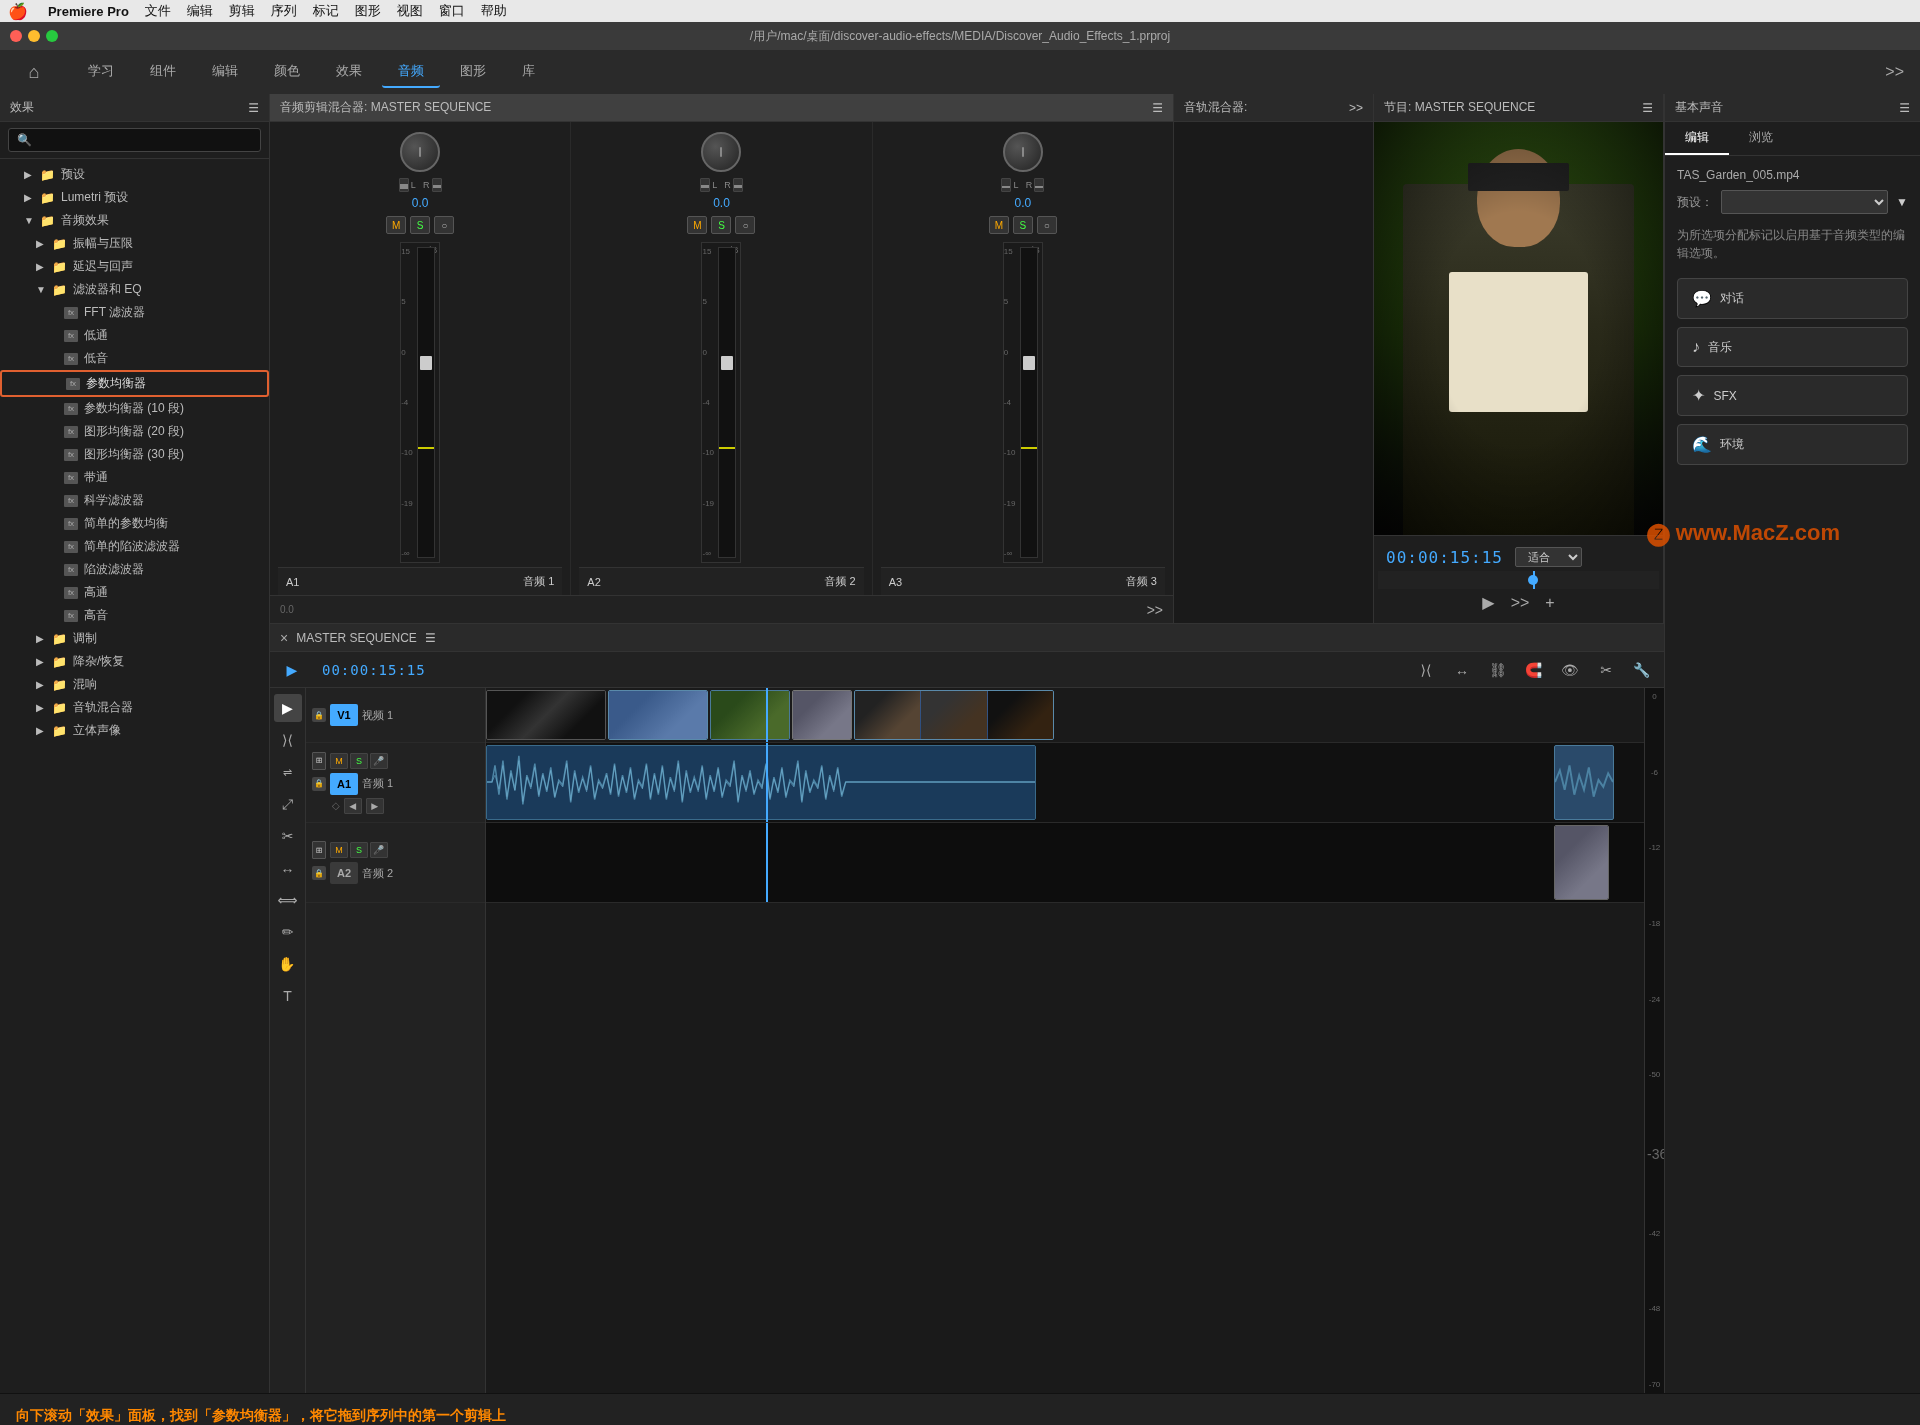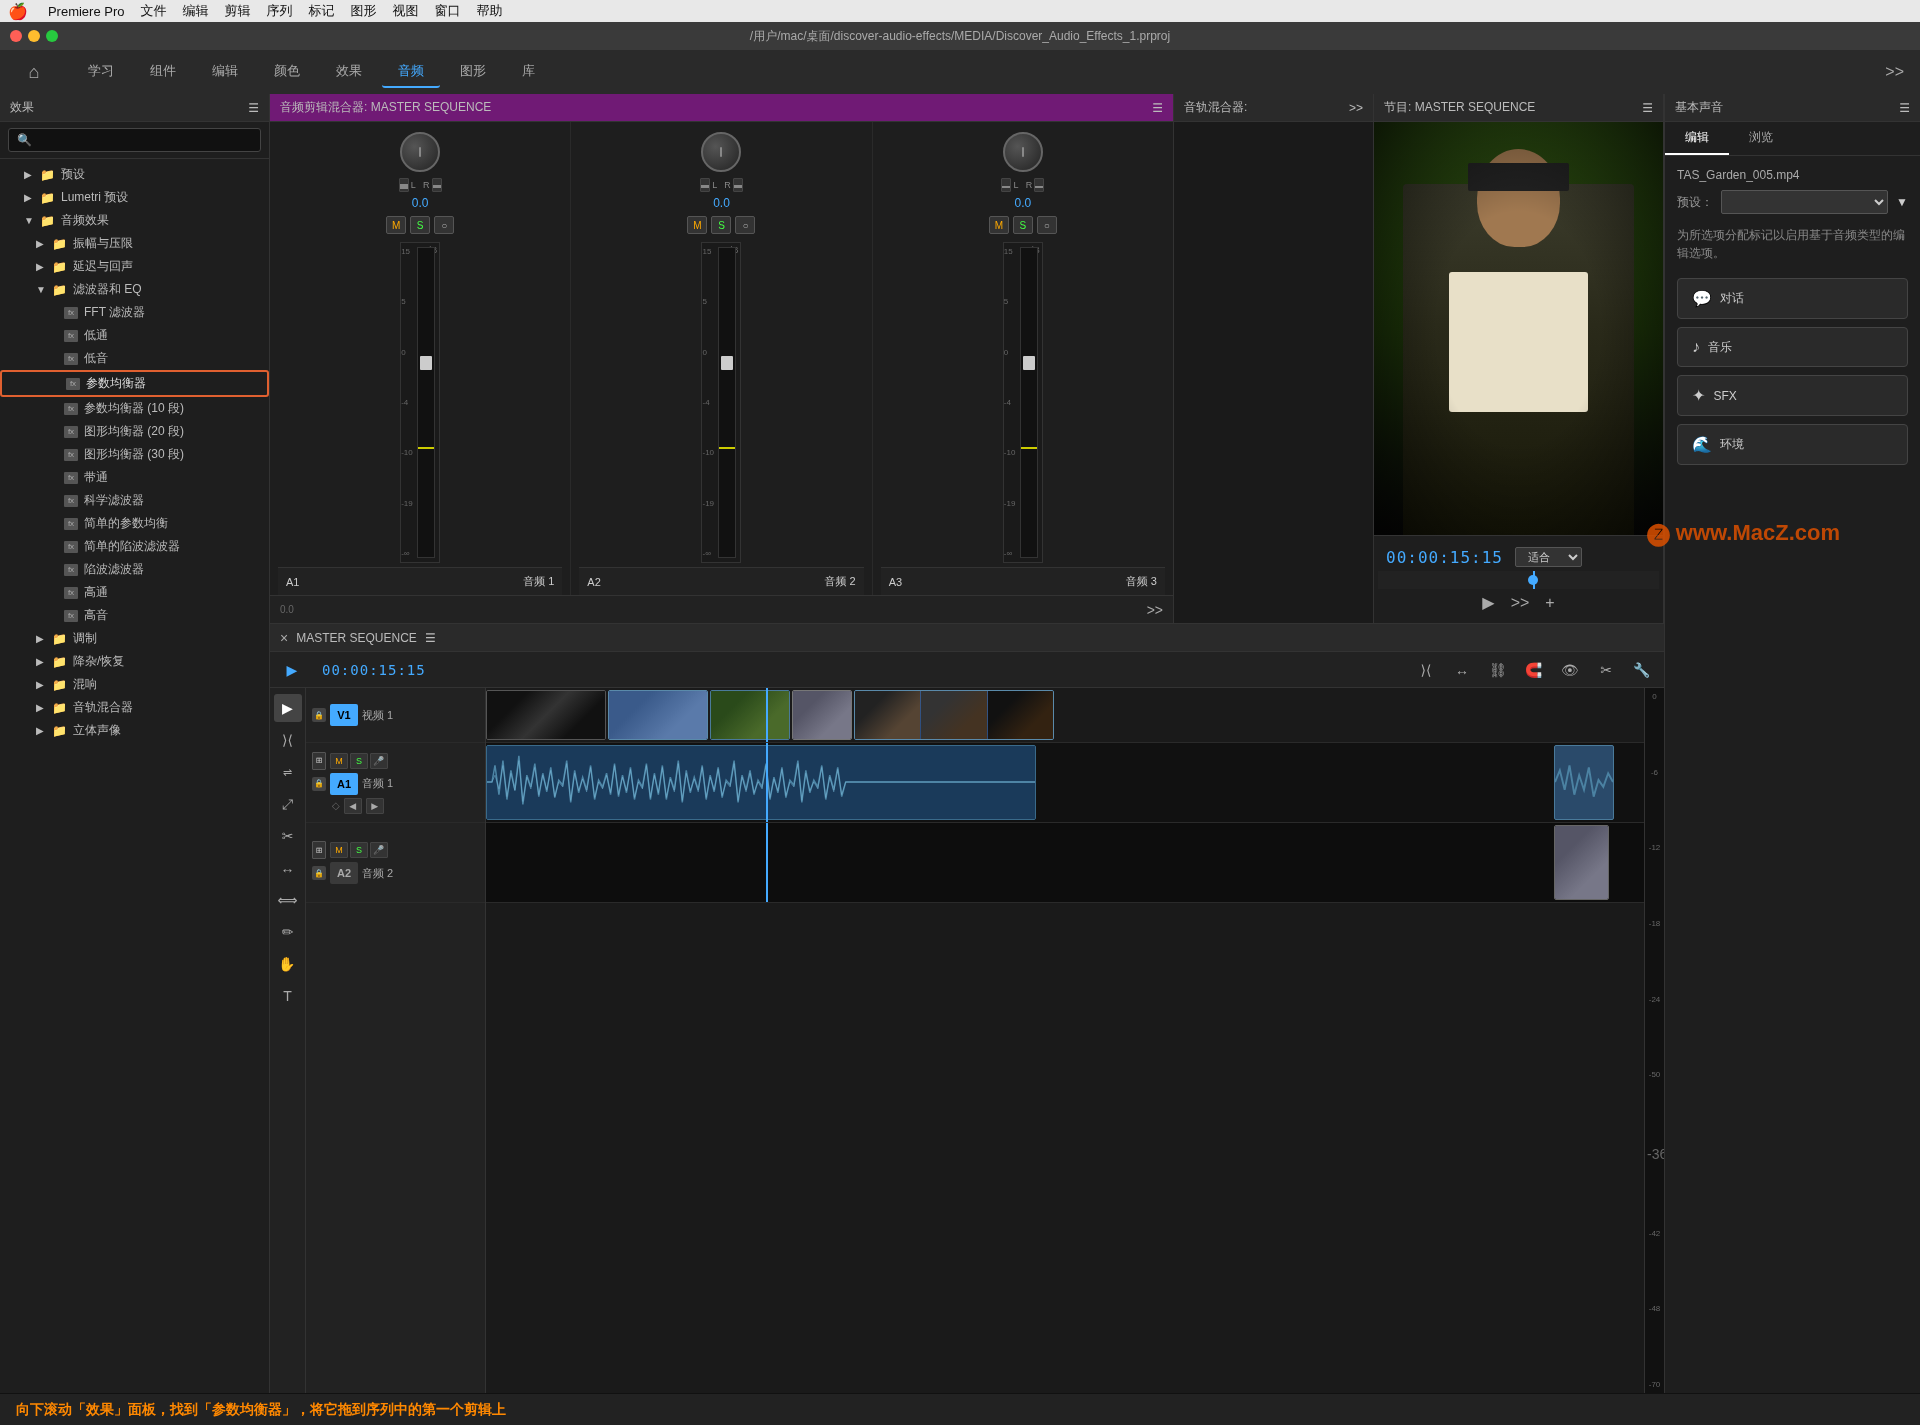--- a/index.html
+++ b/index.html
@@ -19,21 +19,21 @@
       height: 22px;
       background: #e8e8e8;
       display: flex;
       align-items: center;
       padding: 0 8px;
       gap: 16px;
       font-size: 13px;
       color: #111;
     }
     .menu-bar .apple { font-size: 16px; margin-right: 4px; }
-    .menu-bar .app-name { font-weight: 400; }
+    .menu-bar .app-name { font-weight: 700; }
     .menu-bar span { cursor: default; }
 
     
     .title-bar {
       height: 28px;
       background: #3a3a3a;
       display: flex;
       align-items: center;
       justify-content: center;
       font-size: 12px;
@@ -161,21 +161,21 @@
       display: inline-flex;
       align-items: center;
       justify-content: center;
       font-size: 8px;
       color: #aaa;
       margin-right: 2px;
       flex-shrink: 0;
     }
     .audio-mixer-header {
       height: 28px;
-      background: #701a75;
+      background: #404040;
       display: flex;
       align-items: center;
       justify-content: space-between;
       padding: 0 10px;
       font-size: 12px;
       color: #bbb;
       flex-shrink: 0;
       border-bottom: 1px solid #333;
     }
     .knob {
@@ -531,21 +531,21 @@
     .track-ctrl-btn.m { color: #fa0; }
     .track-ctrl-btn.s { color: #4f4; }
     .track-ctrl-btn.mic { color: #aaa; }
 
     
     .bottom-bar {
       height: 32px;
       background: #222;
       border-top: 1px solid #111;
       display: flex;
-      align-items: center;
+      align-items: flex-end;
       padding: 0 16px;
       gap: 8px;
       font-size: 12px;
       color: #f80;
       overflow: hidden;
     }
     .bottom-tip {
       font-weight: 600;
       font-size: 14px;
     }

